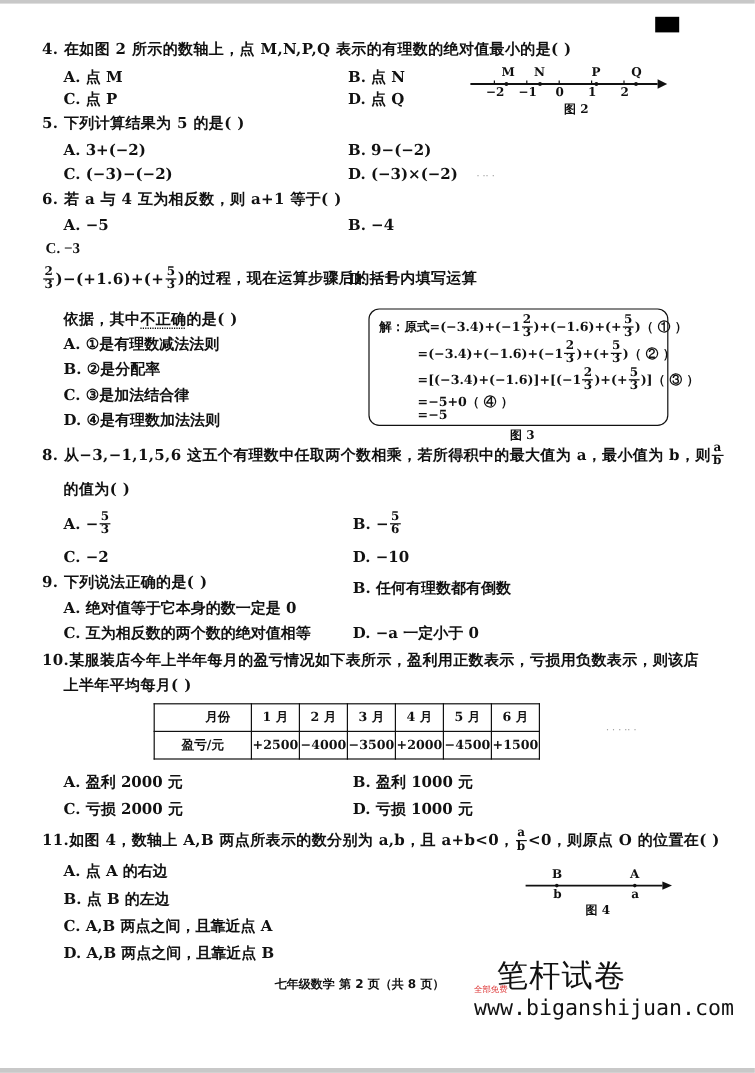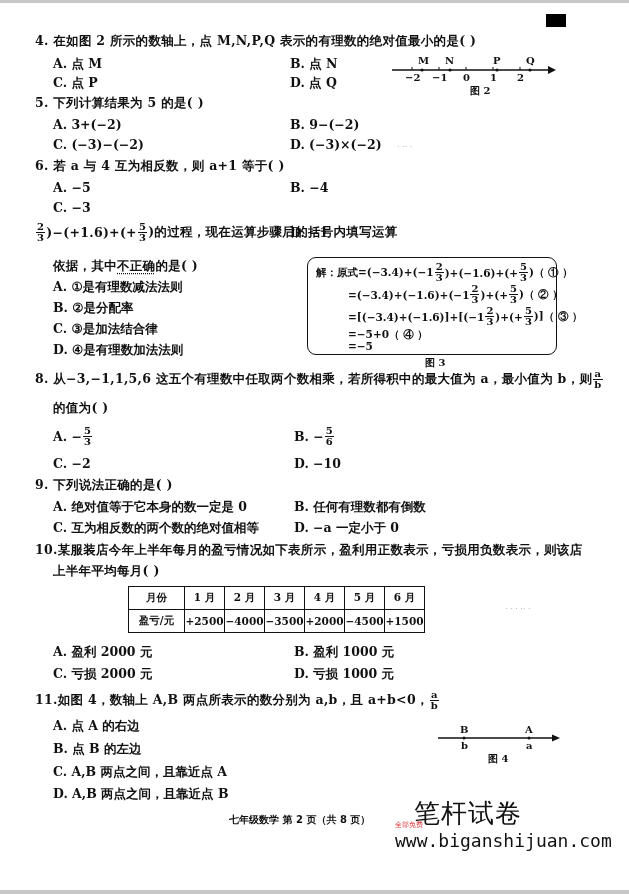--- a/index.html
+++ b/index.html
@@ -79,21 +79,21 @@
 <div class="abs q" style="left:35px; top:95px;text-align:right;">5.  下列计算结果为 5 的是(       )</div>
 <div class="abs opt" style="left:53px; top:117px;">A. 3+(−2)</div>
 <div class="abs opt" style="left:290px; top:117px;">B. 9−(−2)</div>
 <div class="abs opt" style="left:53px; top:137px;">C. (−3)−(−2)</div>
 <div class="abs opt" style="left:290px; top:137px;">D. (−3)×(−2)</div>
 <div class="noise" style="left:397px; top:142px;">· ·· ·</div>
 
 <div class="abs q" style="left:35px; top:158px;">6.  若 a 与 4 互为相反数，则 a+1 等于(       )</div>
 <div class="abs opt" style="left:53px; top:180px;text-align:center;">A. −5</div>
 <div class="abs opt" style="left:290px; top:180px;">B. −4</div>
-<div class="abs opt" style="left:53px; top:200px;">C. −3</div>
+<div class="abs opt" style="left:38px; top:200px;font-family:Liberation Serif, serif;">C. −3</div>
 <div class="abs opt" style="left:290px; top:200px;margin-top:25px;">D. −1</div>
 
 <div class="abs q" style="left:35px; top:222px; display:flex; align-items:center;">
   <span class="frac">
       <span class="num">2</span>
       <span class="den">3</span>
     </span>
   <span>)−(+1.6)+(+</span>
   <span class="frac">
       <span class="num">5</span>
@@ -174,31 +174,31 @@
   <span class="frac">
       <span class="num">5</span>
       <span class="den">6</span>
     </span>
 </div>
 <div class="abs opt" style="left:53px; top:456px;">C. −2</div>
 <div class="abs opt" style="left:294px; top:456px;">D. −10</div>
 
 <div class="abs q" style="left:35px; top:477px;">9.  下列说法正确的是(       )</div>
 <div class="abs opt" style="left:53px; top:499px;">A. 绝对值等于它本身的数一定是 0</div>
-<div class="abs opt" style="left:294px; top:499px;">B. 任何有理数都有倒数</div>
+<div class="abs opt" style="left:294px; top:482px;">B. 任何有理数都有倒数</div>
 <div class="abs opt" style="left:53px; top:520px;">C. 互为相反数的两个数的绝对值相等</div>
 <div class="abs opt" style="left:294px; top:520px;">D. −a 一定小于 0</div>
 
 <div class="abs q" style="left:35px; top:542px;">10.某服装店今年上半年每月的盈亏情况如下表所示，盈利用正数表示，亏损用负数表示，则该店</div>
 <div class="abs q" style="left:53px; top:563px;">上半年平均每月(       )</div>
 
 <table class="t10">
   <tbody>
       <tr>
-    <td style="width:55px;">月份</td>
+    <td style="width:55px;padding-left:25px;">月份</td>
     <td style="width:39px;">1 月</td>
     <td style="width:39px;">2 月</td>
     <td style="width:39px;margin-top:20px;">3 月</td>
     <td style="width:39px;">4 月</td>
     <td style="width:39px;">5 月</td>
     <td style="width:39px;">6 月</td>
   </tr>
   <tr>
     <td>盈亏/元</td>
     <td>+2500</td>
@@ -216,20 +216,21 @@
 <div class="abs opt" style="left:294px; top:644px;">B. 盈利 1000 元</div>
 <div class="abs opt" style="left:53px; top:666px;">C. 亏损 2000 元</div>
 <div class="abs opt" style="left:294px; top:666px;">D. 亏损 1000 元</div>
 
 <div class="abs q" style="left:35px; top:690px; display:flex; align-items:center;">
   <span>11.如图 4，数轴上 A,B 两点所表示的数分别为 a,b，且 a+b&lt;0，</span>
   <span class="frac">
       <span class="num">a</span>
       <span class="den">b</span>
     </span>
+  <span>&lt;0，则原点 O 的位置在(       )</span>
 </div>
 <div class="abs opt" style="left:53px; top:718px;">A. 点 A 的右边</div>
 <div class="abs opt" style="left:53px; top:741px;">B. 点 B 的左边</div>
 <div class="abs opt" style="left:53px; top:764px;">C. A,B 两点之间，且靠近点 A</div>
 <div class="abs opt" style="left:53px; top:786px;">D. A,B 两点之间，且靠近点 B</div>
 
 <div style="position:absolute; left:436px; top:724px; width:130px; height:44px;">
   <svg width="130" height="44">
     <line x1="2" y1="14" x2="116" y2="14" stroke="#111" stroke-width="1.3"></line>
     <polygon points="116,10.5 124,14 116,17.5" fill="#111"></polygon>

